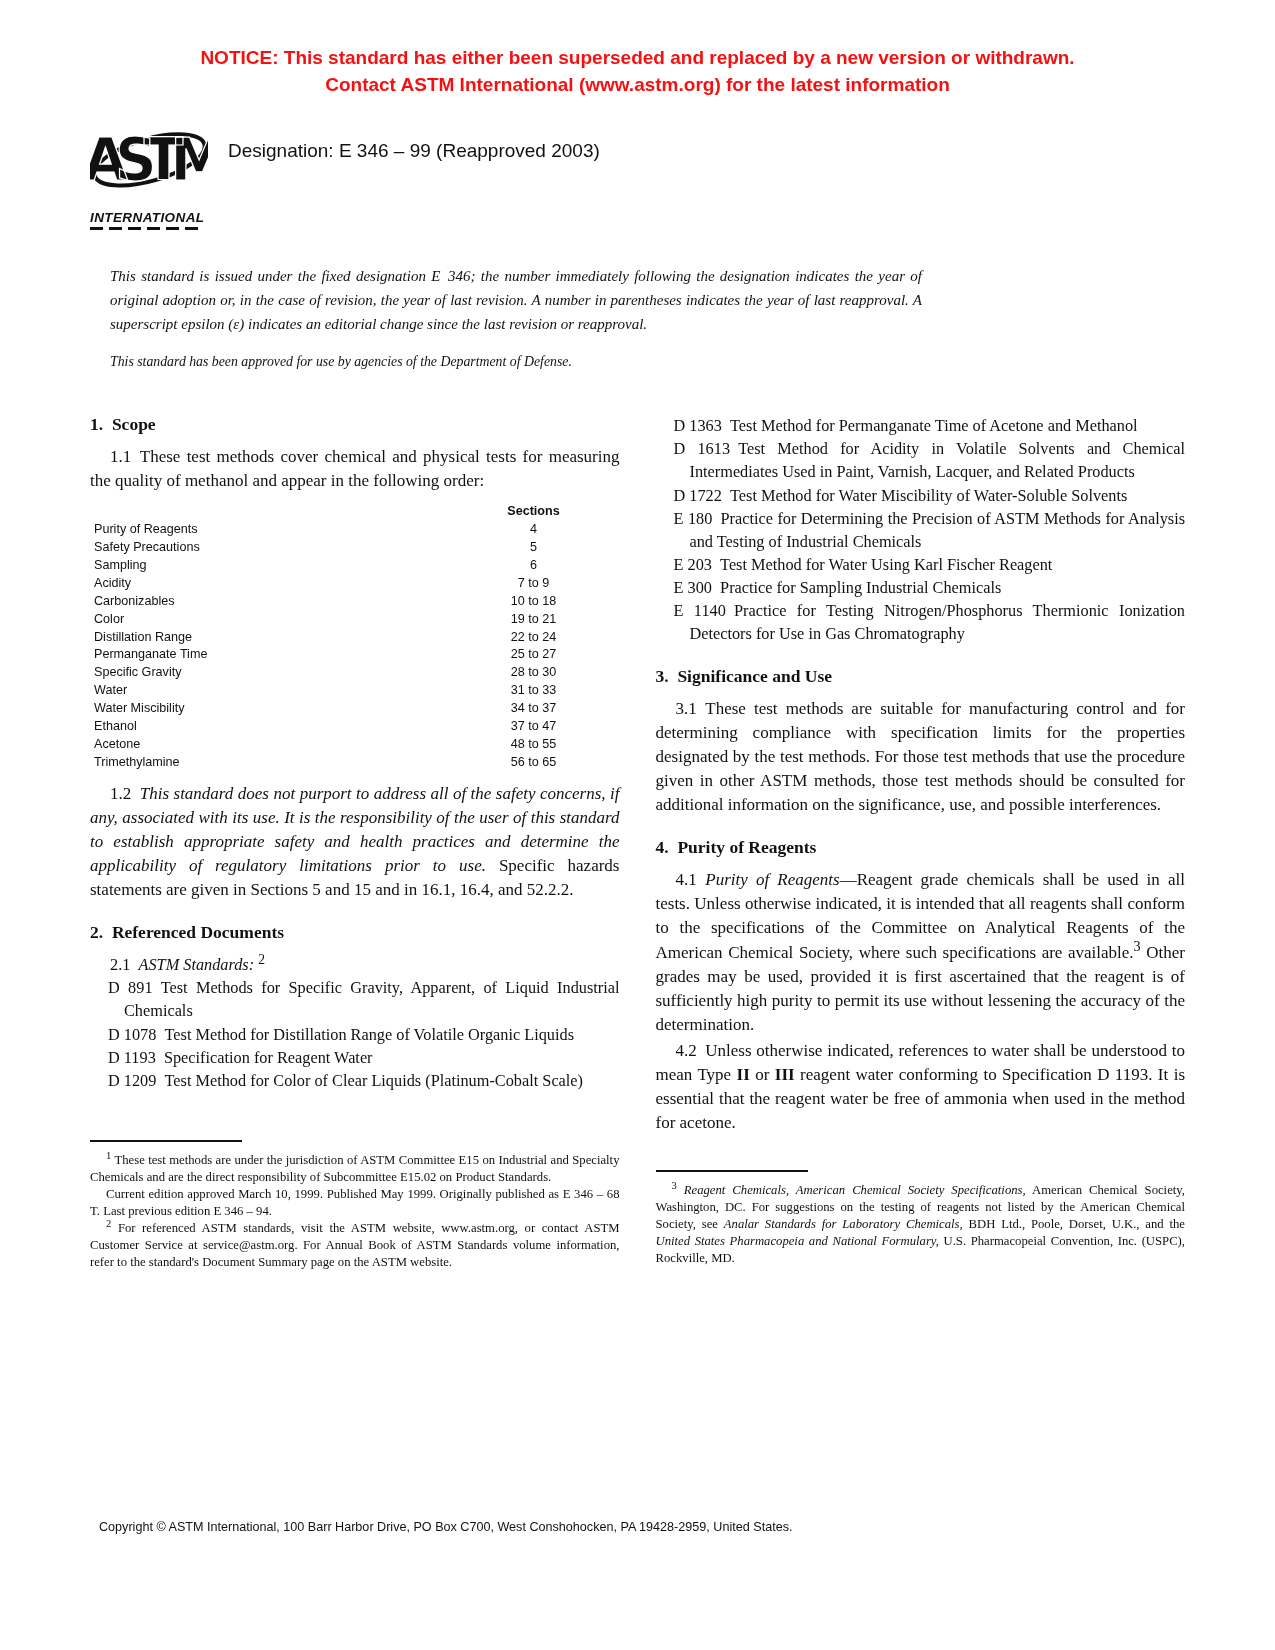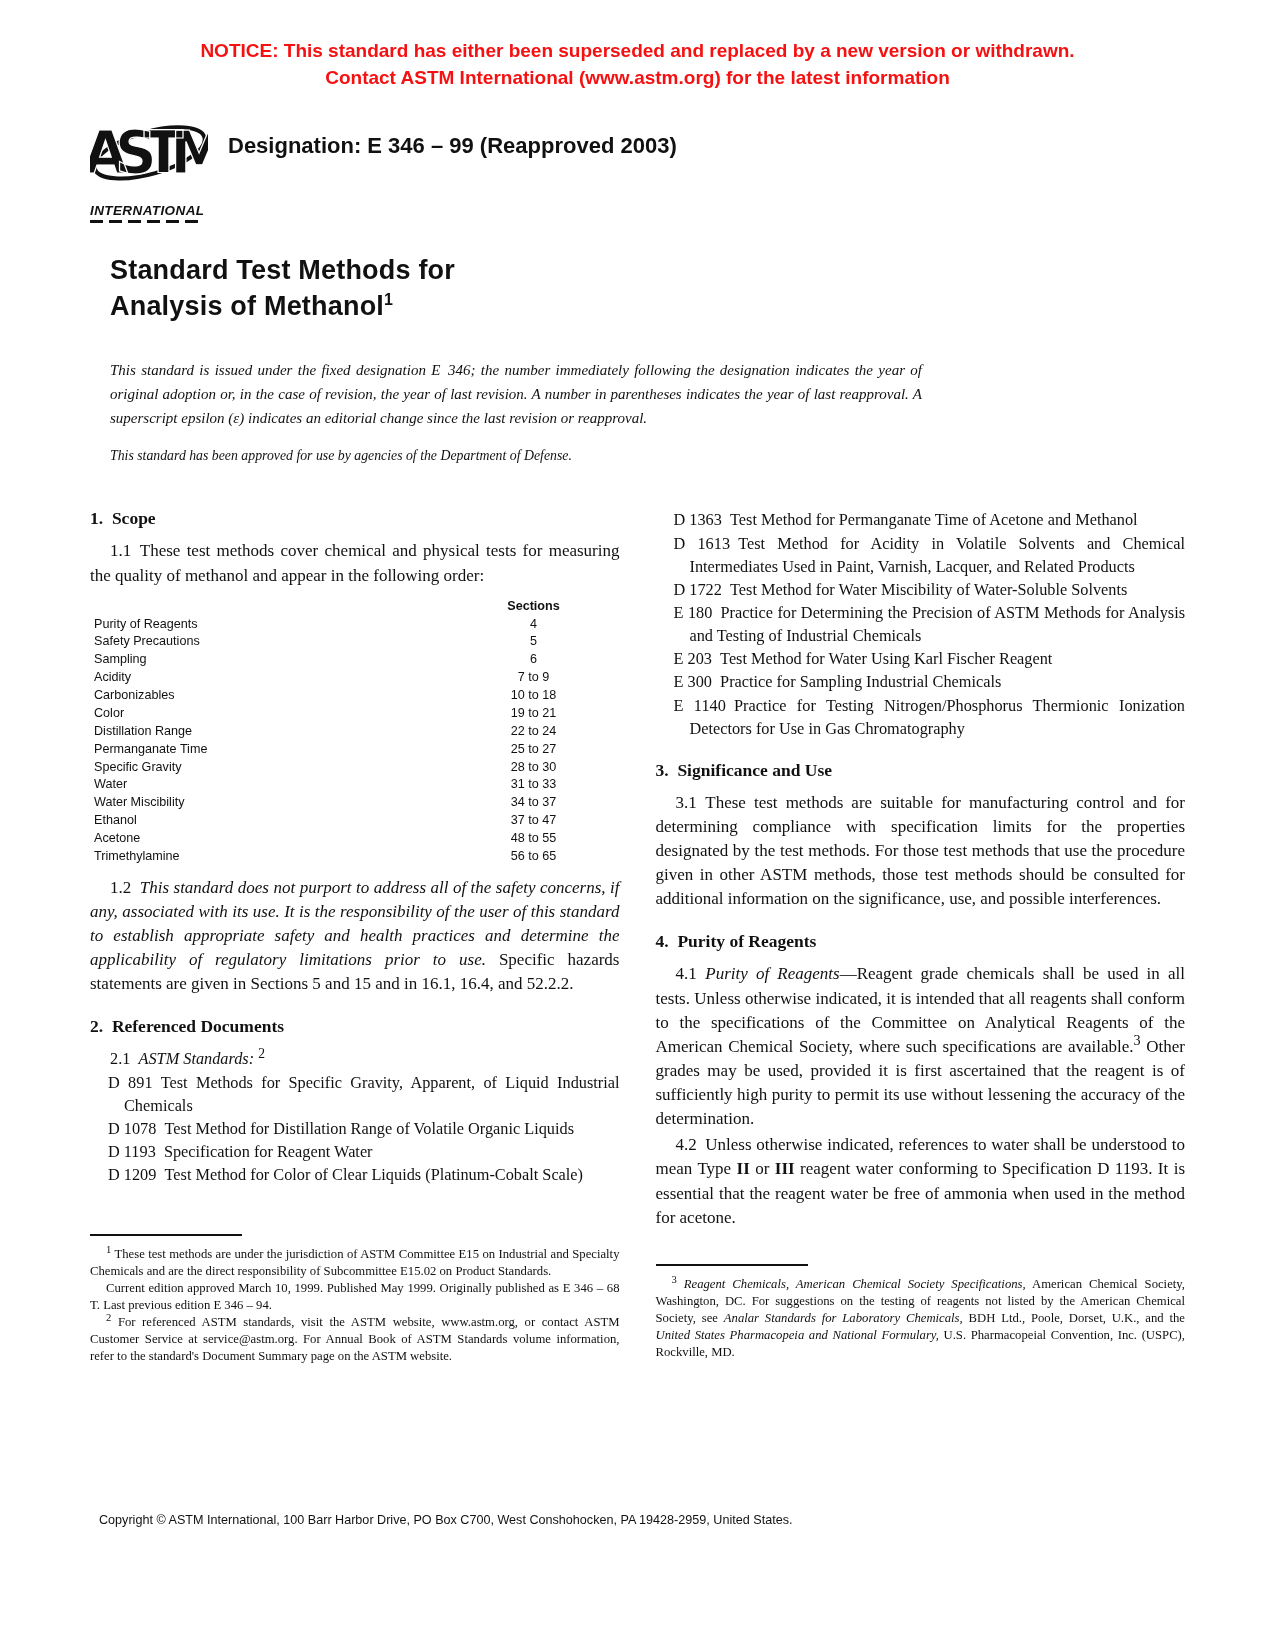--- a/index.html
+++ b/index.html
@@ -1,21 +1,21 @@
 <!DOCTYPE html>
 <html><head>
 <meta charset="utf-8">
 <style>
   * { margin: 0; padding: 0; box-sizing: border-box; }
   html, body { background: #ffffff; }
   .page {
     position: relative;
     width: 1275px;
     height: 1531px;
-    margin: 8px auto;
+    margin: 15px auto;
     background: #ffffff;
     color: #111111;
     font-family: "Liberation Serif", serif;
     overflow: hidden;
   }
   
   .notice {
     padding-top: 30px;
     text-align: center;
     font-family: "Liberation Sans", sans-serif;
@@ -40,22 +40,22 @@
     margin-top: -4px;
   }
   .logo-dash {
     margin-top: 2px;
     height: 3px;
     width: 112px;
     background: repeating-linear-gradient(90deg, #111 0 13px, transparent 13px 19px);
   }
   .designation {
     font-family: "Liberation Sans", sans-serif;
-    font-weight: bold;
-    font-size: 22px;
+    font-weight: normal;
+    font-size: 19px;
     margin: 26px 0 0 16px;
   }
   
   .title-block {
     margin: 30px 0 0 110px;
     font-family: "Liberation Sans", sans-serif;
     font-weight: bold;
     font-size: 27px;
     line-height: 1.32;
     letter-spacing: 0.2px;
@@ -171,24 +171,20 @@
           <ellipse cx="59" cy="46" rx="57" ry="21" fill="none" stroke="#111" stroke-width="4"></ellipse>
         </g>
         <text x="59" y="66" text-anchor="middle" font-family="DejaVu Sans, sans-serif" font-weight="bold" font-size="58" letter-spacing="-13" fill="#111" stroke="#fff" stroke-width="1.2">ASTM</text>
       </svg>
       <div class="logo-sub">INTERNATIONAL</div>
       <div class="logo-dash"></div>
     </div>
     <div class="designation">Designation: E 346 – 99 (Reapproved 2003)</div>
   </div>
 
-  <div class="title-block">
-    <div>Standard Test Methods for</div>
-    <div><span>Analysis of Methanol</span><sup>1</sup></div>
-  </div>
 
   <p class="issuance">This standard is issued under the fixed designation E 346; the number immediately following the designation indicates the year of original adoption or, in the case of revision, the year of last revision. A number in parentheses indicates the year of last reapproval. A superscript epsilon (ε) indicates an editorial change since the last revision or reapproval.</p>
   <p class="dod-line">This standard has been approved for use by agencies of the Department of Defense.</p>
 
   <div class="columns">
 
     <div class="col">
       <div class="sec-heading first">1. Scope</div>
       <p class="para">1.1 These test methods cover chemical and physical tests for measuring the quality of methanol and appear in the following order:</p>
 

